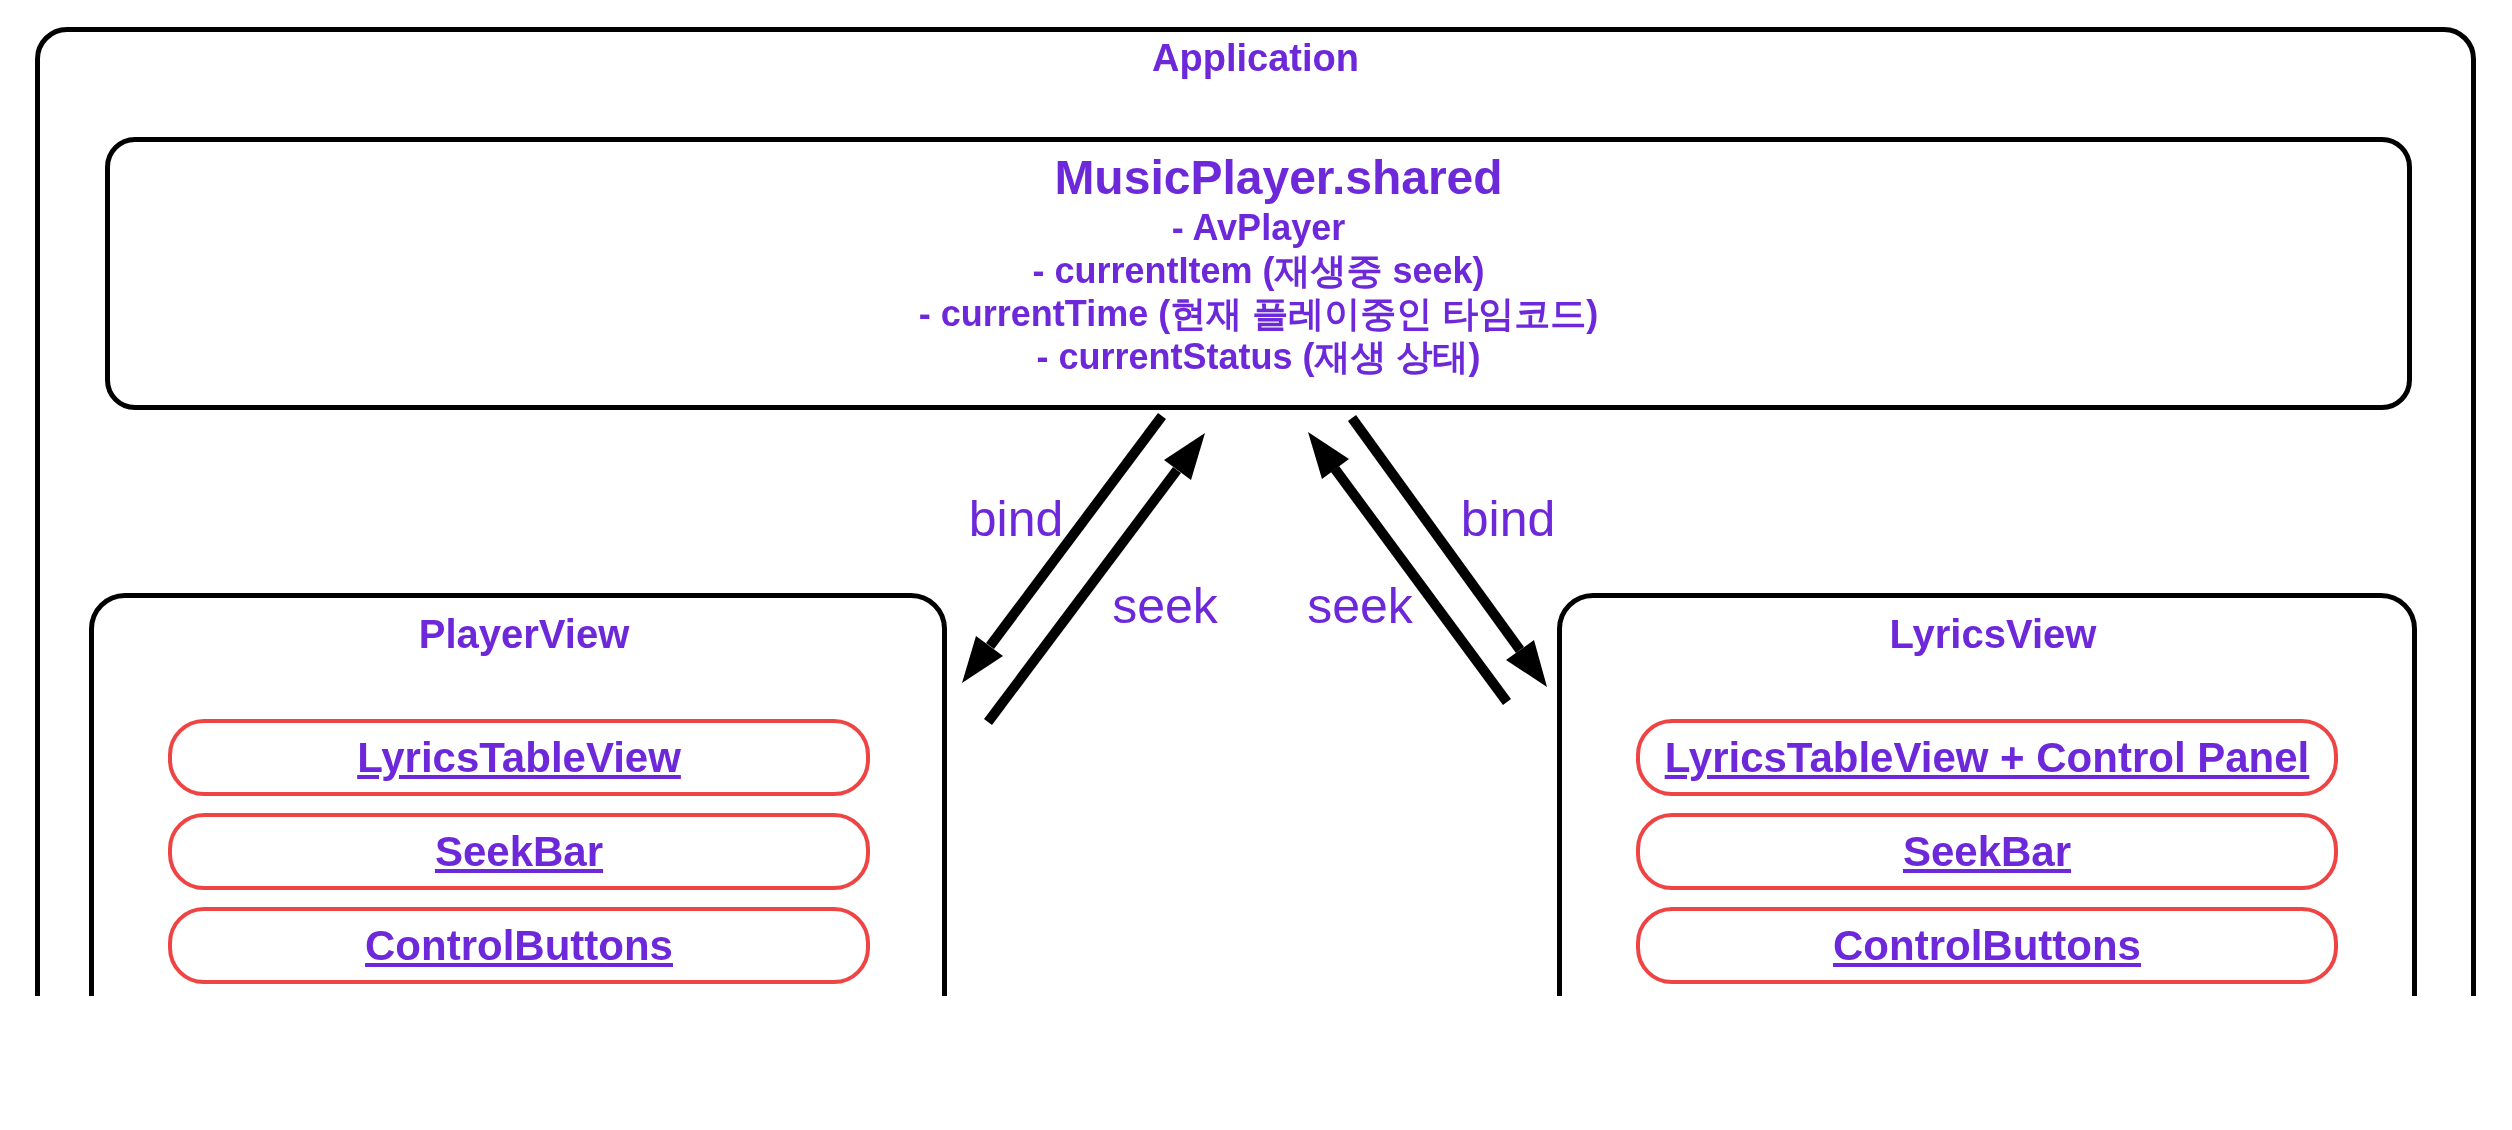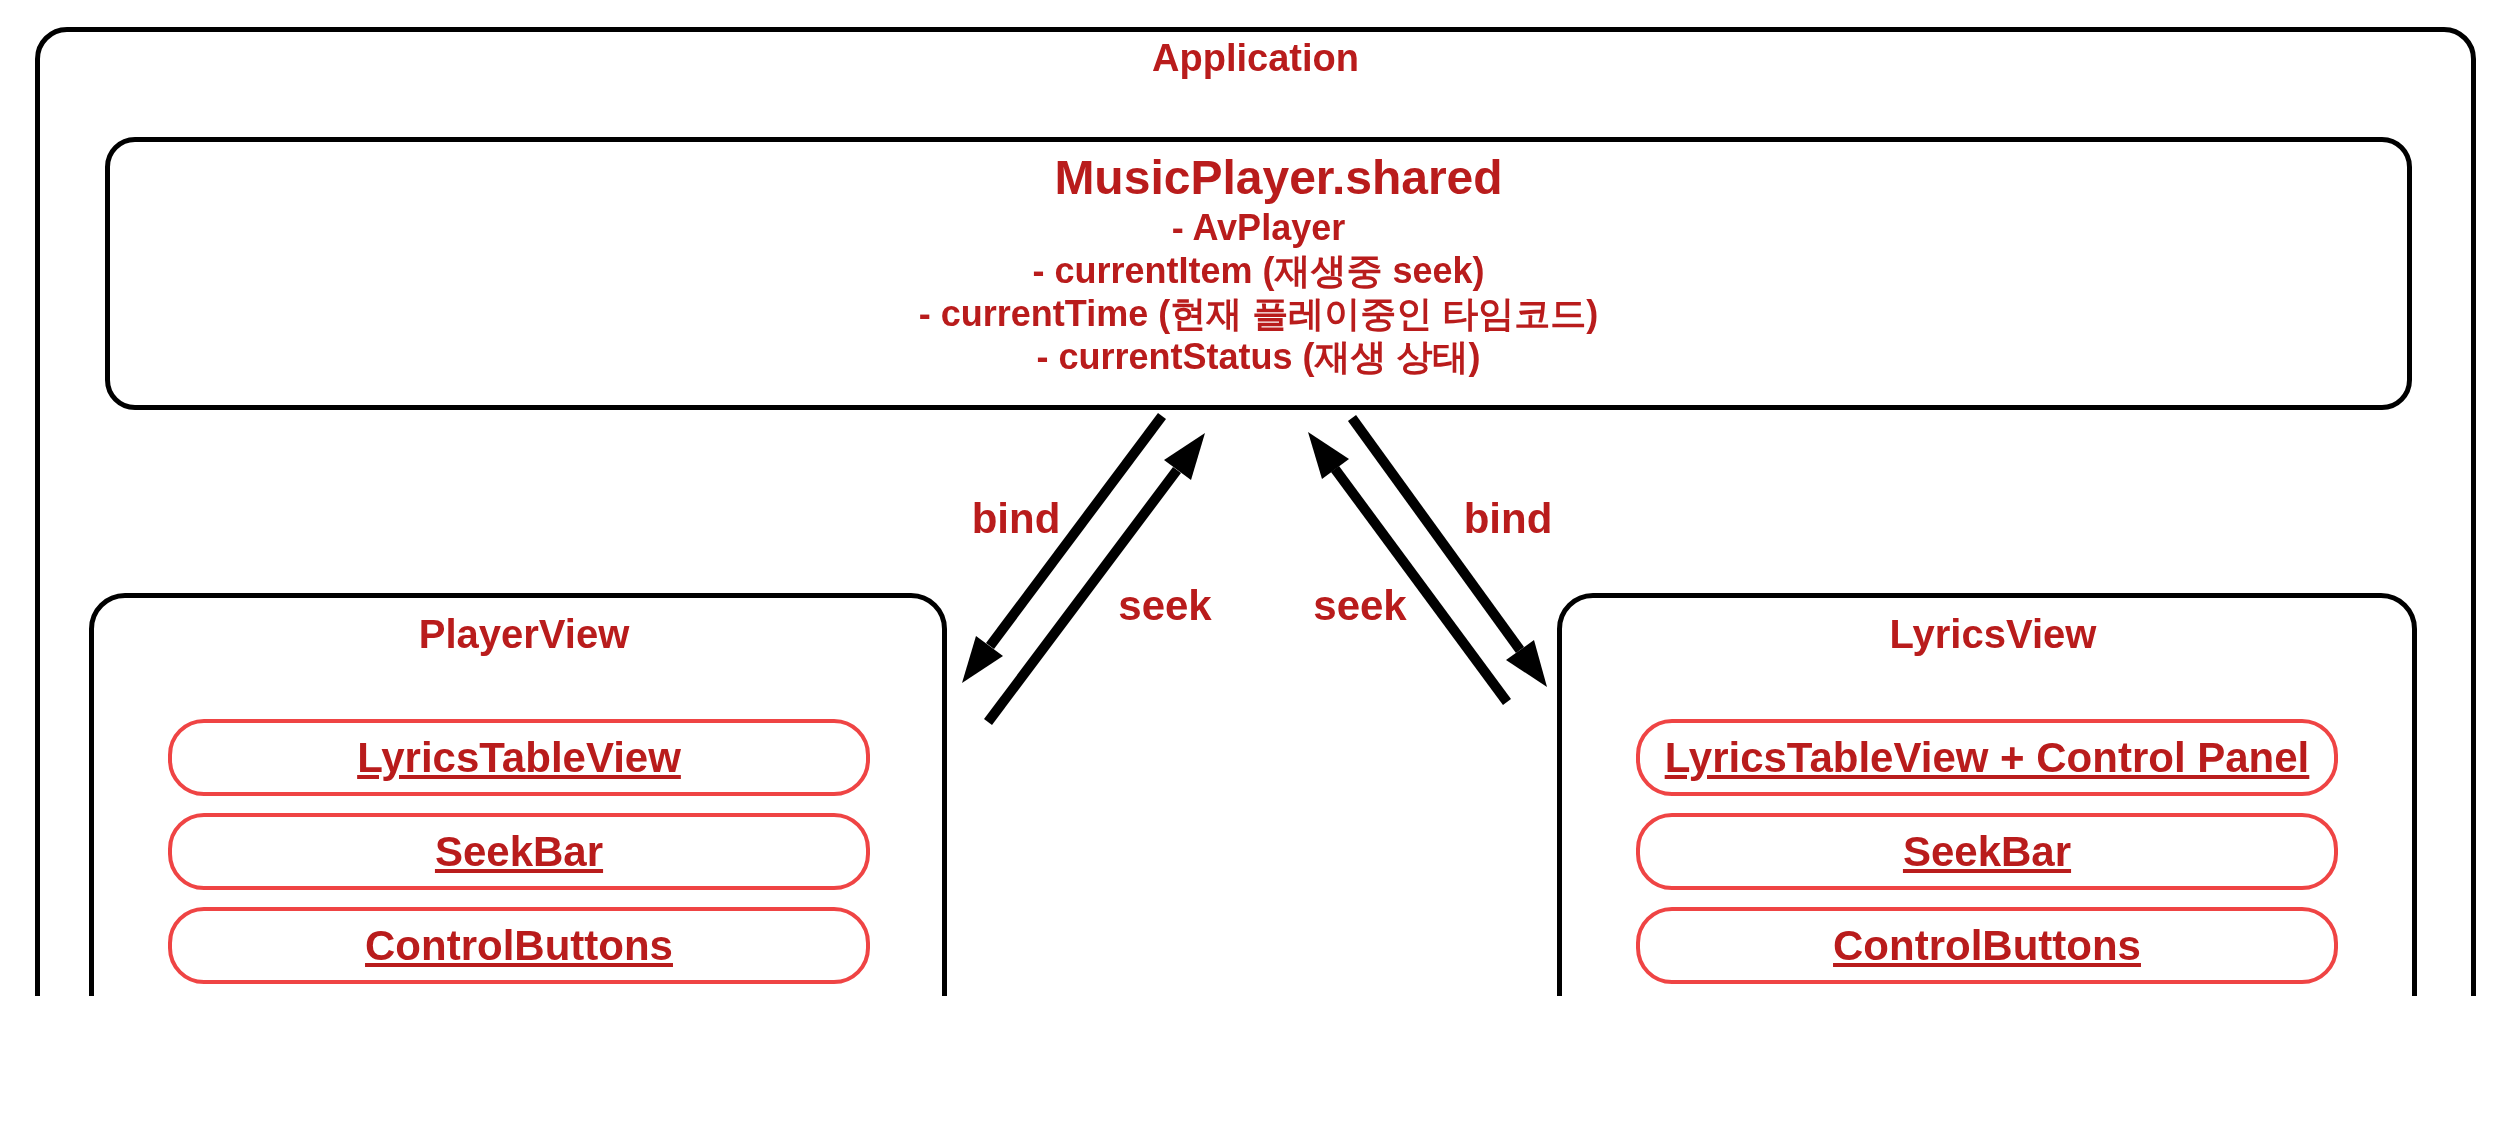--- a/index.html
+++ b/index.html
@@ -7,21 +7,21 @@
     padding: 0;
     background: #ffffff;
     font-family: "Liberation Sans", "DejaVu Sans", sans-serif;
   }
   .canvas {
     position: relative;
     width: 2512px;
     height: 996px;
     background: #ffffff;
     overflow: hidden;
-    color: #b91c1c;
+    color: #6d28d9;
   }
   .box {
     position: absolute;
     background: #ffffff;
     border: 5px solid #000000;
     box-sizing: border-box;
   }
   .outer-box {
     left: 35px; top: 27px;
     width: 2441px; height: 1070px;
@@ -90,22 +90,22 @@
   .row2 { top: 813px; text-align: right; }
   .row3 { top: 907px; text-align: right; }
   .arrow-layer {
     position: absolute;
     left: 0; top: 0;
     width: 2512px; height: 1130px;
   }
   .edge-label {
     position: absolute;
     transform: translate(-50%, -50%);
-    font-size: 42px;
-    font-weight: 700;
+    font-size: 50px;
+    font-weight: 400;
     white-space: nowrap;
   }
 </style>
 </head>
 <body>
 
 <div class="canvas">
 
   <div class="box outer-box"></div>
   <div class="app-title">Application</div>

